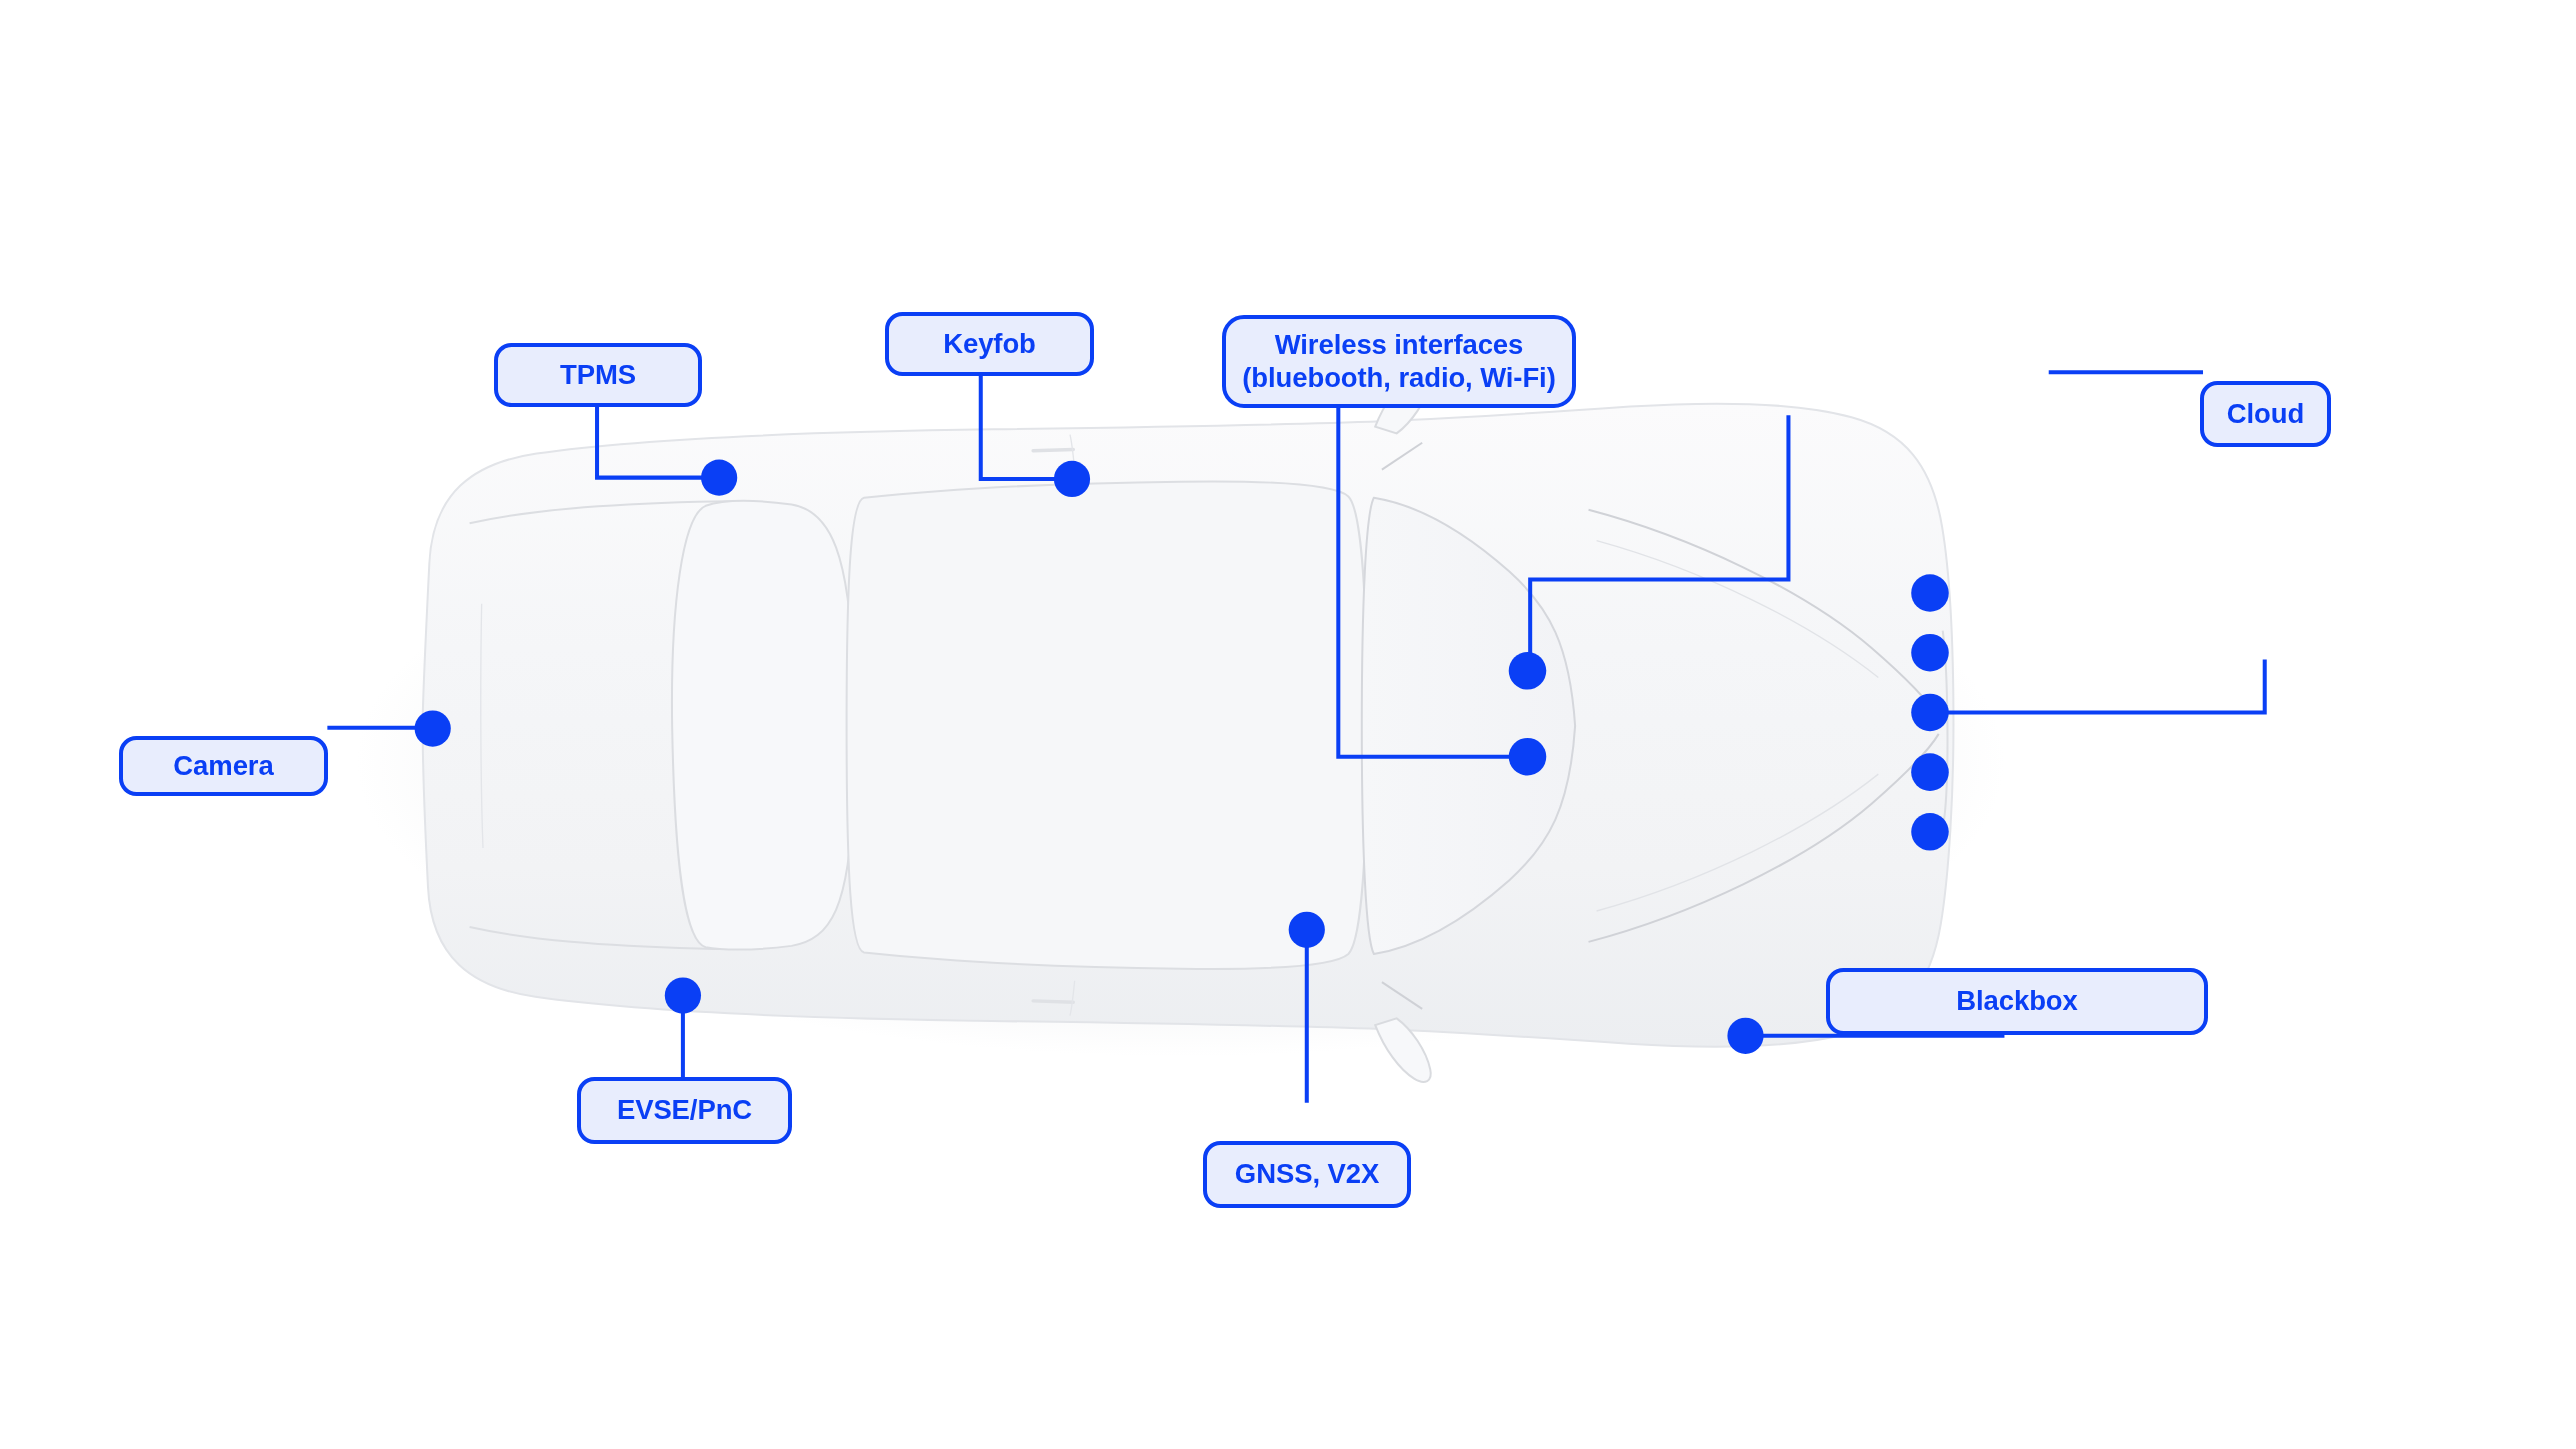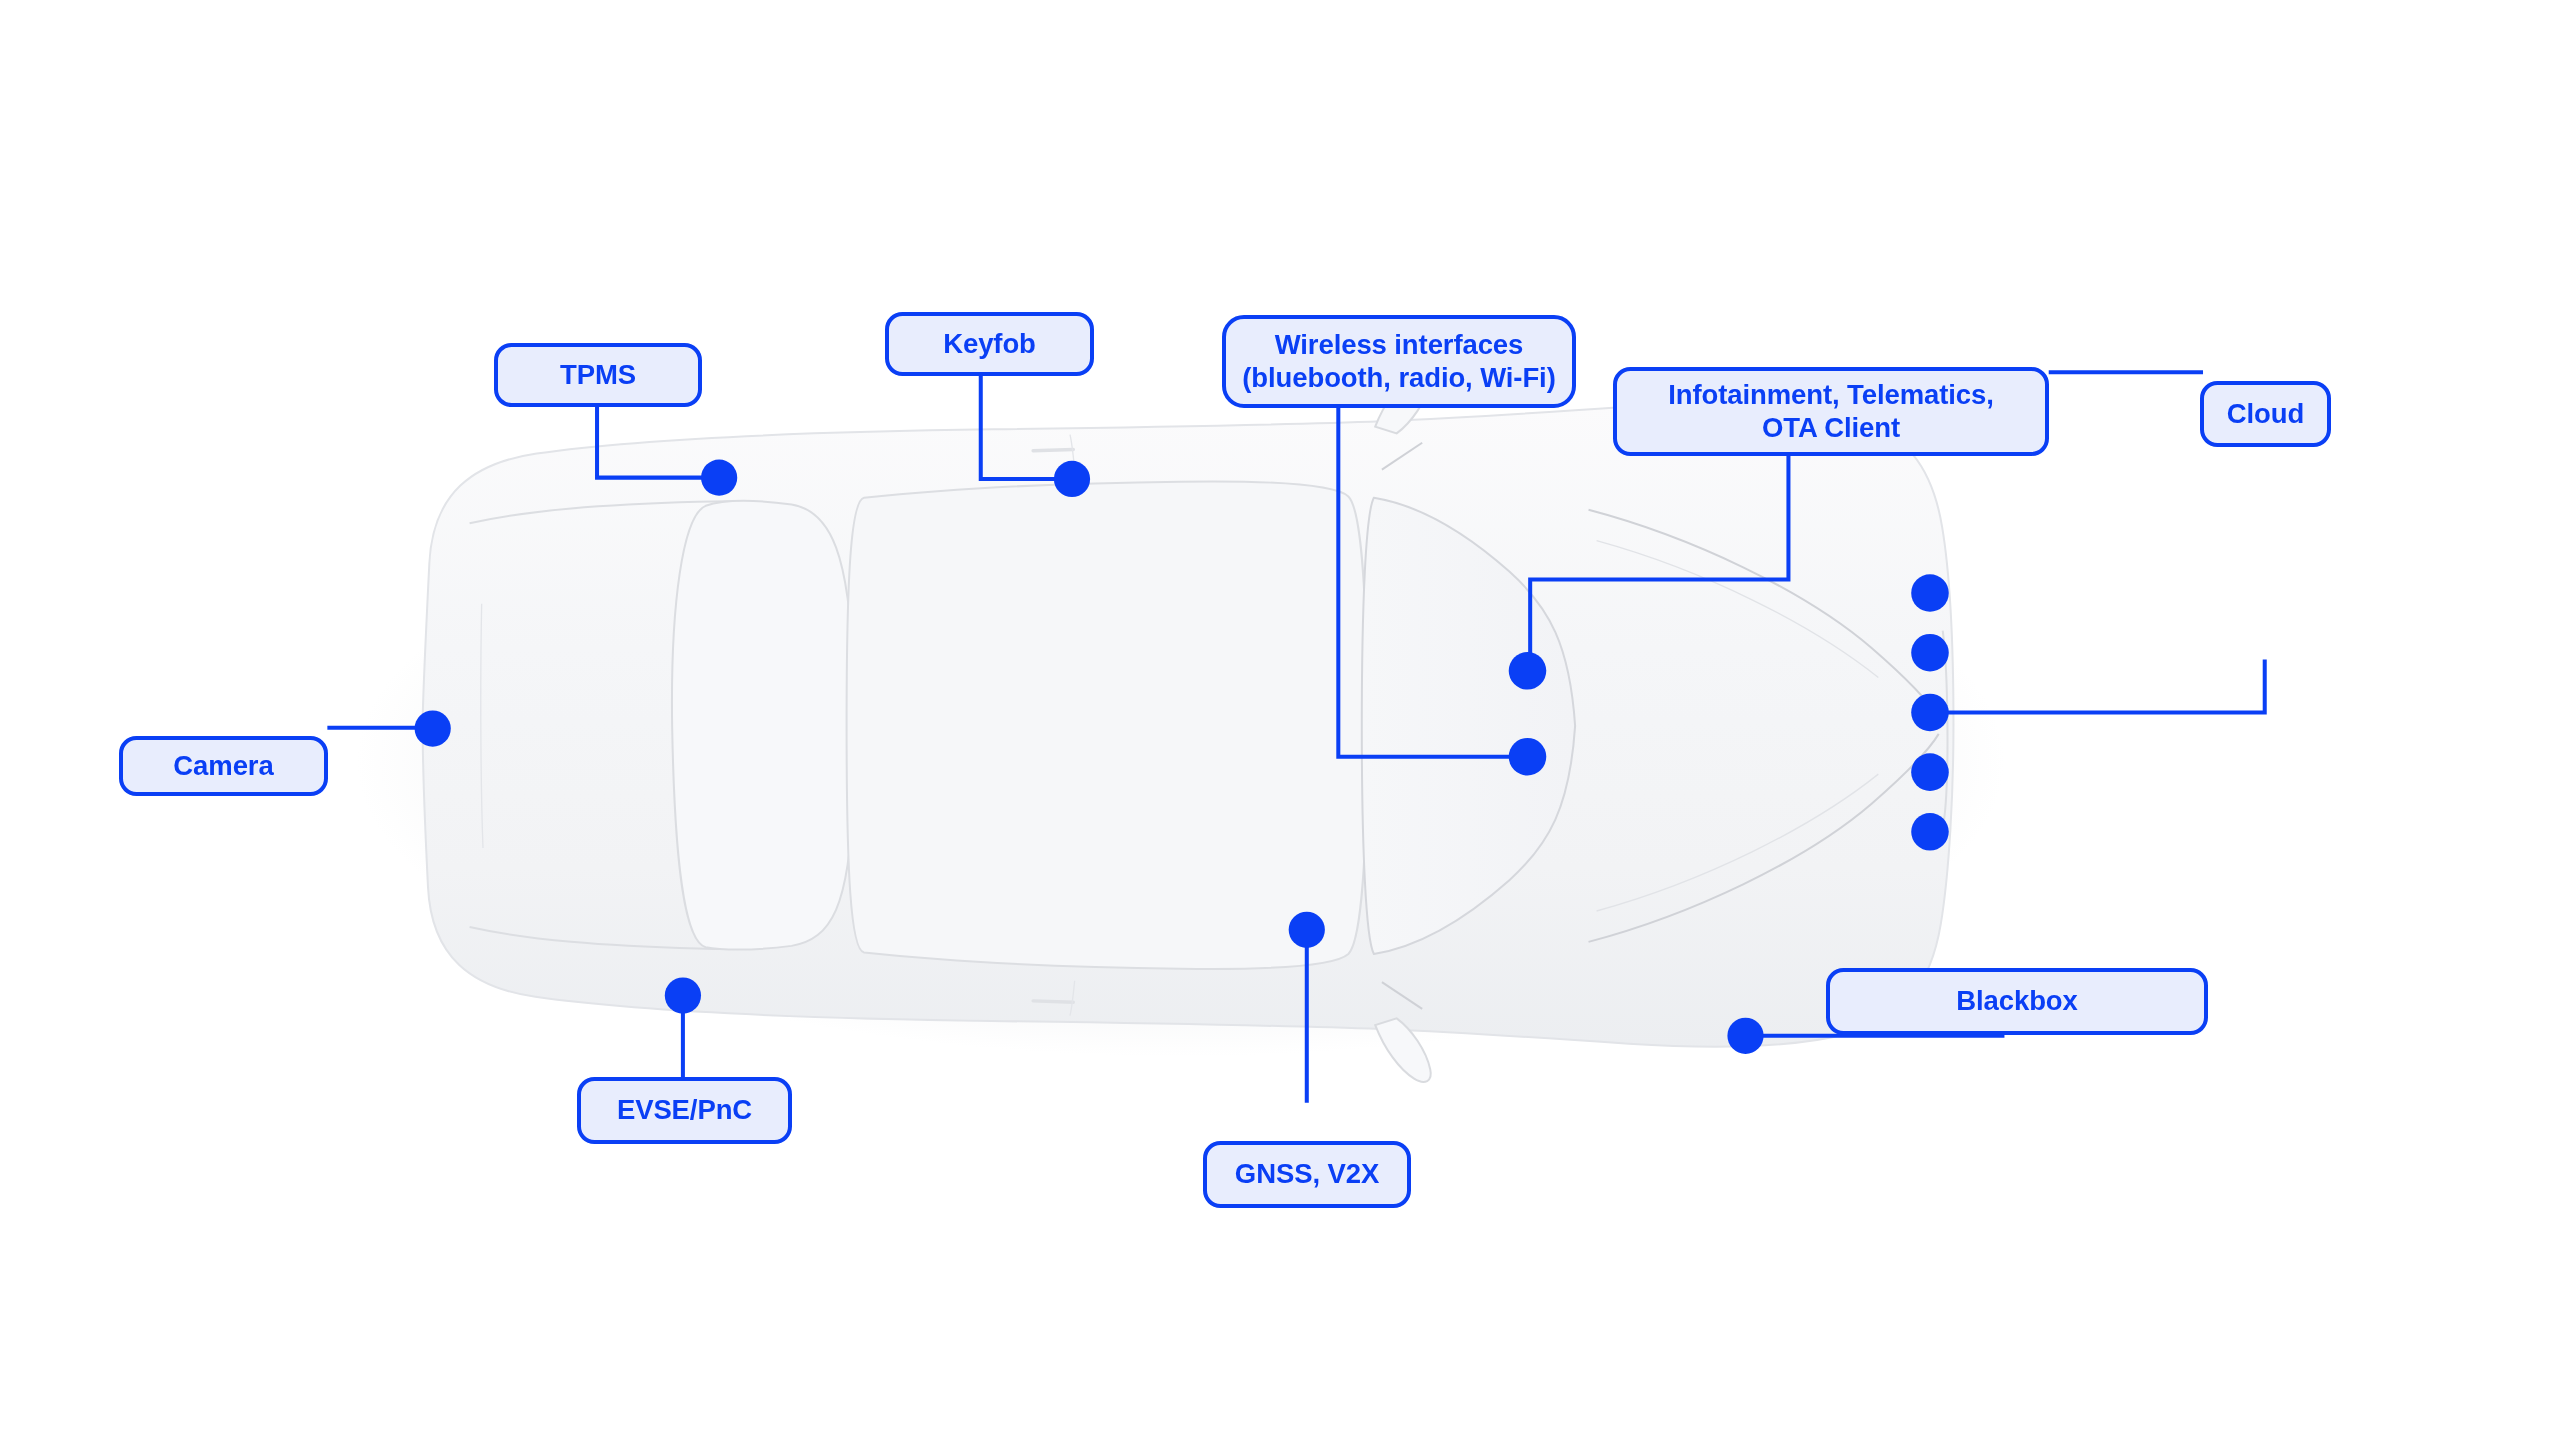--- a/index.html
+++ b/index.html
@@ -200,24 +200,20 @@
 
   <div class="callout" style="left:885px; top:272px; width:209px; height:64px;">
     <span>Keyfob</span>
   </div>
 
   <div class="callout" style="left:1222px; top:275px; width:354px; height:93px;border-radius:22px;">
     <span>Wireless interfaces
 (bluebooth, radio, Wi-Fi)</span>
   </div>
 
-  <div class="callout" style="left:1613px; top:327px; width:436px; height:89px;">
-    <span>Infotainment, Telematics,
-OTA Client</span>
-  </div>
 
   <div class="callout" style="left:2200px; top:341px; width:131px; height:66px;">
     <span>Cloud</span>
   </div>
 
 
   <div class="callout" style="left:119px; top:696px; width:209px; height:60px;align-items:center;">
     <span>Camera</span>
   </div>
 

